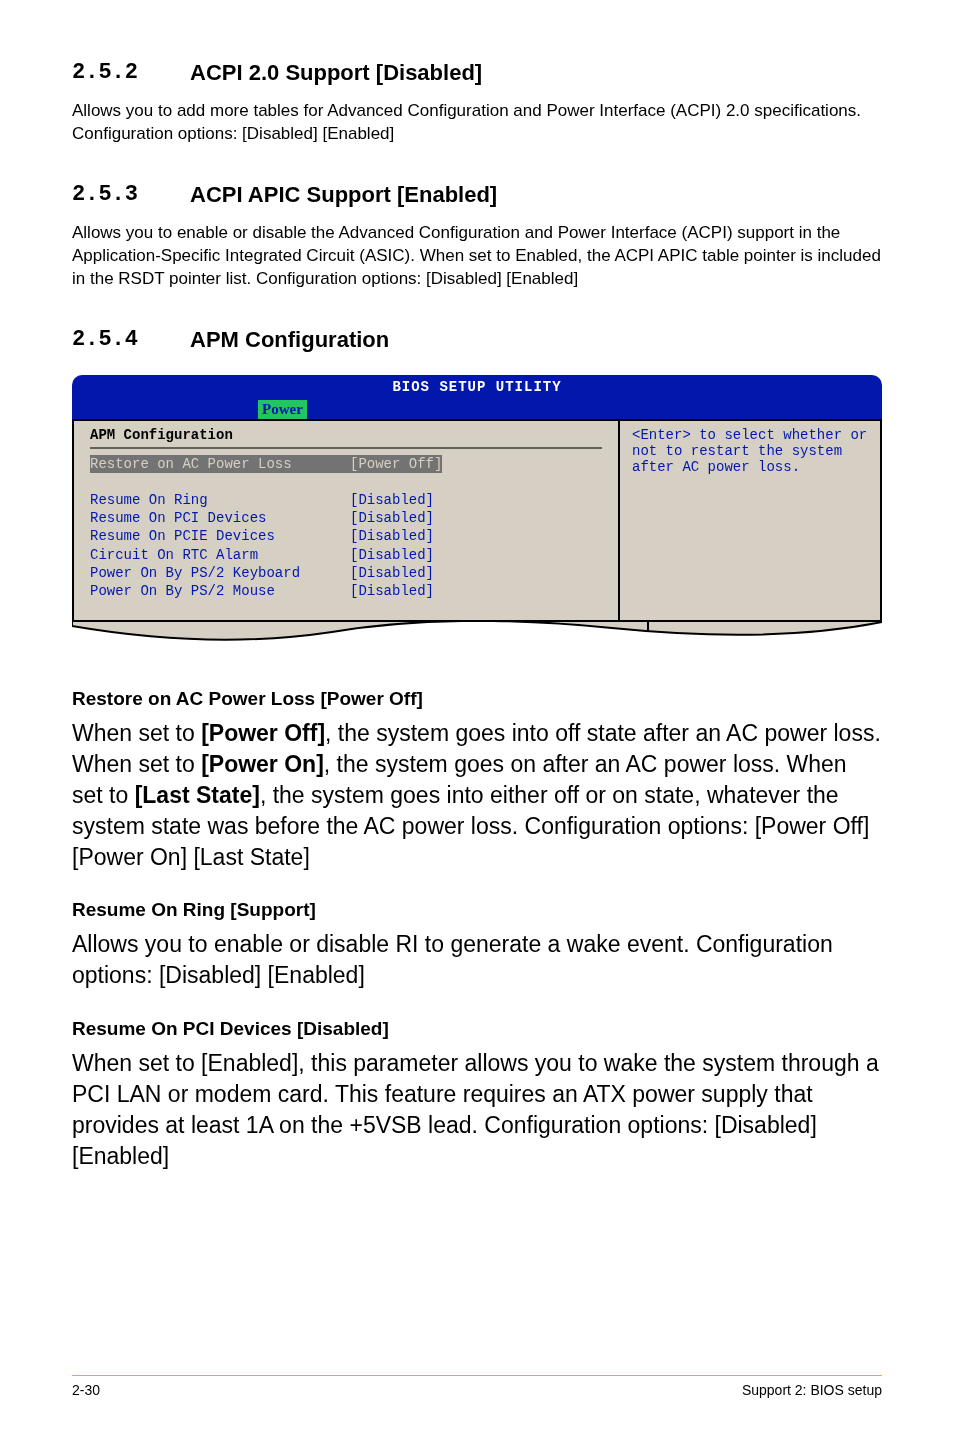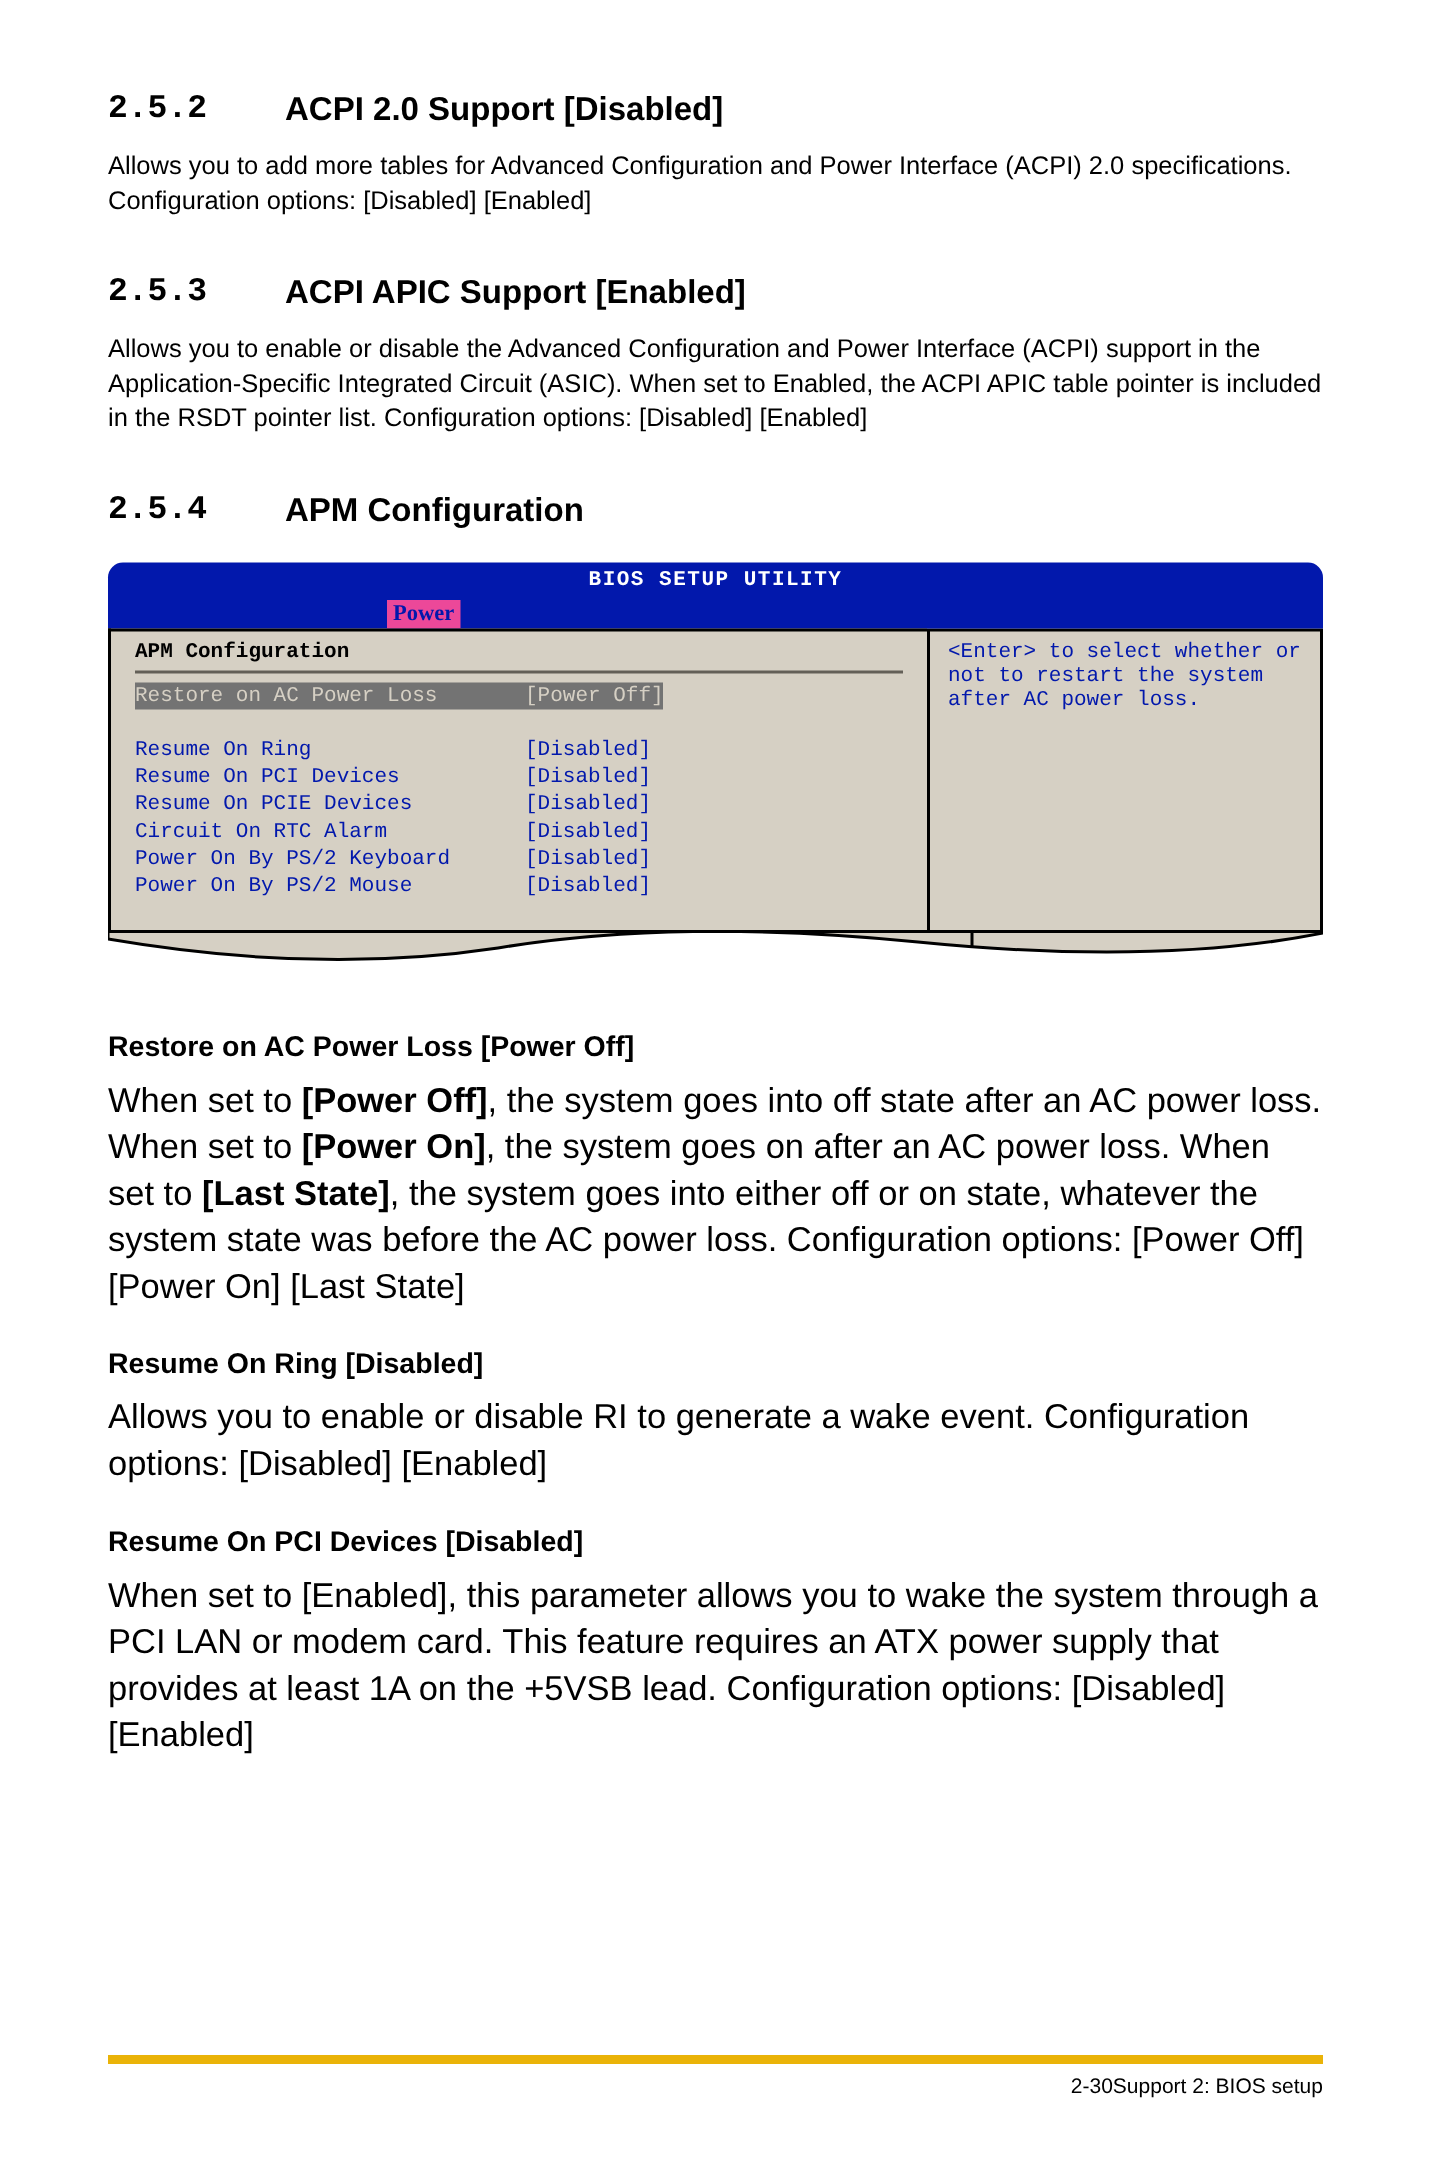--- a/index.html
+++ b/index.html
@@ -55,21 +55,21 @@
     left: 0; right: 0;
     text-align: center;
     font-weight: bold;
     font-family: "Courier New", monospace;
     letter-spacing: 1px;
   }
   .bios-tab {
     position: absolute;
     bottom: 0;
     left: 186px;
-    background: #ec4899;
+    background: #22c55e;
     color: #0218ac;
     font-weight: bold;
     padding: 1px 4px;
     font-family: "Times New Roman", serif;
     font-size: 15px;
   }
   .bios-body {
     display: flex;
     background: #d6d0c4;
   }
@@ -116,25 +116,25 @@
     top: -8px;
     left: 0;
     width: 100%;
     height: 36px;
   }
   .footer-line {
     position: absolute;
     bottom: 40px;
     left: 72px;
     right: 72px;
-    border-top: 6px solid #eab308;
+    border-top: 1px solid #eab308;
     padding-top: 6px;
     font-size: 14px;
     display: flex;
-    justify-content: flex-end;
+    justify-content: space-between;
   }
 </style>
 </head>
 <body>
 
 <div class="section-heading">
   <span class="section-num">2.5.2</span>
   <span>ACPI 2.0 Support [Disabled]</span>
 </div>
 <div class="section-body">Allows you to add more tables for Advanced Configuration and Power Interface (ACPI) 2.0 specifications. Configuration options: [Disabled] [Enabled]</div>
@@ -205,21 +205,21 @@
       <line x1="576" y1="0" x2="576" y2="18" stroke="#000" stroke-width="2"></line>
     </svg>
   </div>
 </div>
 
 <div class="sub-heading">Restore on AC Power Loss [Power Off]</div>
 <div class="sub-body">
   <span>When set to </span><b>[Power Off]</b><span>, the system goes into off state after an AC power loss. When set to </span><b>[Power On]</b><span>, the system goes on after an AC power loss. When set to </span><b>[Last State]</b><span>, the system goes into either off or on state, whatever the system state was before the AC power loss. Configuration options: [Power Off] [Power On] [Last State]</span>
 </div>
 
-<div class="sub-heading">Resume On Ring [Disabled]</div>
+<div class="sub-heading">Resume On Ring [Support]</div>
 <div class="sub-body">Allows you to enable or disable RI to generate a wake event. Configuration options: [Disabled] [Enabled]</div>
 
 <div class="sub-heading">Resume On PCI Devices [Disabled]</div>
 <div class="sub-body">When set to [Enabled], this parameter allows you to wake the system through a PCI LAN or modem card. This feature requires an ATX power supply that provides at least 1A on the +5VSB lead. Configuration options: [Disabled] [Enabled]</div>
 
 <div class="footer-line">
   <span>2-30</span>
   <span>Support 2: BIOS setup</span>
 </div>
 

